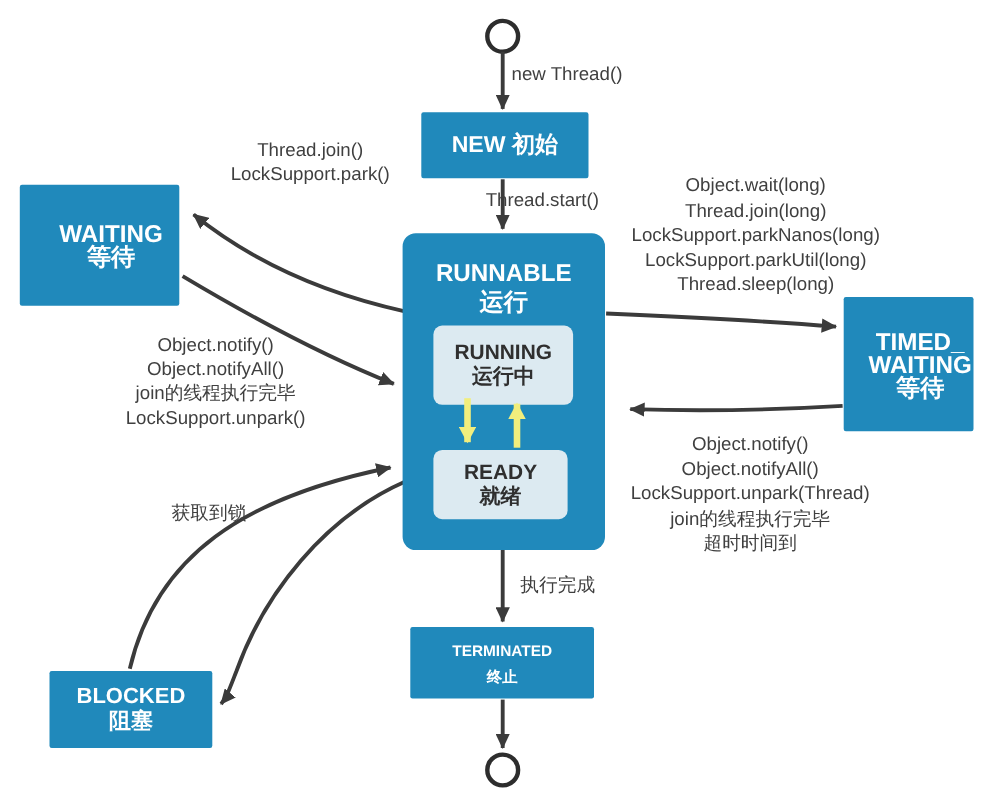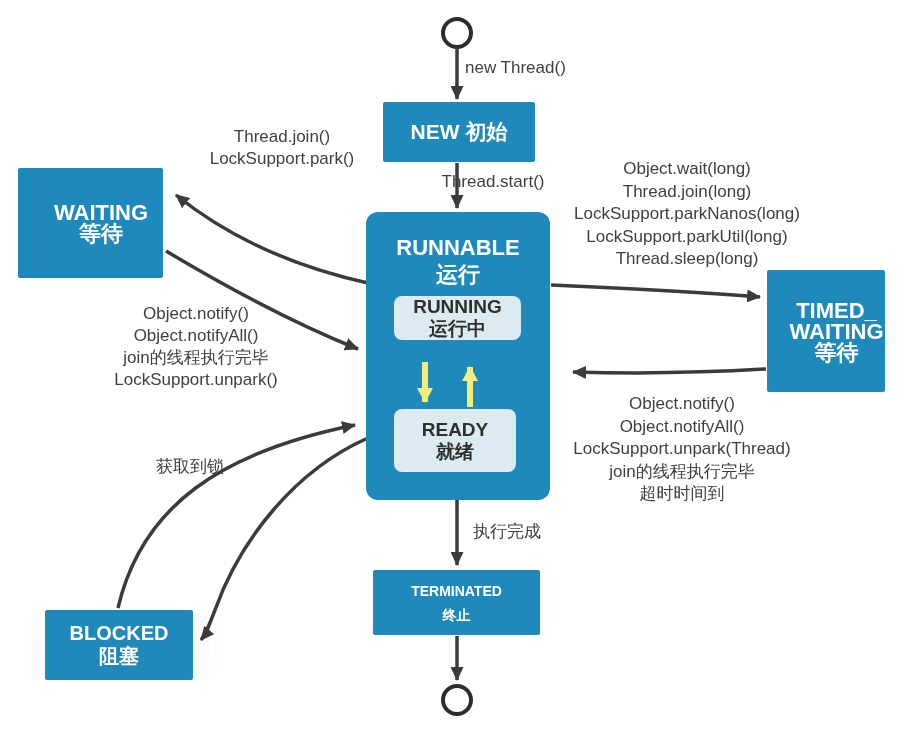--- a/index.html
+++ b/index.html
@@ -86,21 +86,21 @@
   <div class="node node-waiting" style="left:18px;top:168px;width:145px;height:110px;">
     <div class="nline">WAITING</div>
     <div class="nline">等待</div>
   </div>
 
   <div class="node node-runnable" style="left:366px;top:212px;width:184px;height:266px;">
     <div class="nline">RUNNABLE</div>
     <div class="nline">运行</div>
   </div>
 
-  <div class="inner" style="left:394px;top:296px;width:127px;height:44px;">
+  <div class="inner" style="left:394px;top:296px;width:127px;height:72px;">
     <div class="nline">RUNNING</div>
     <div class="nline">运行中</div>
   </div>
 
   <div class="inner" style="left:394px;top:409px;width:122px;height:63px;">
     <div class="nline">READY</div>
     <div class="nline">就绪</div>
   </div>
 
   <div class="node node-timed" style="left:767px;top:270px;width:118px;height:122px;">

